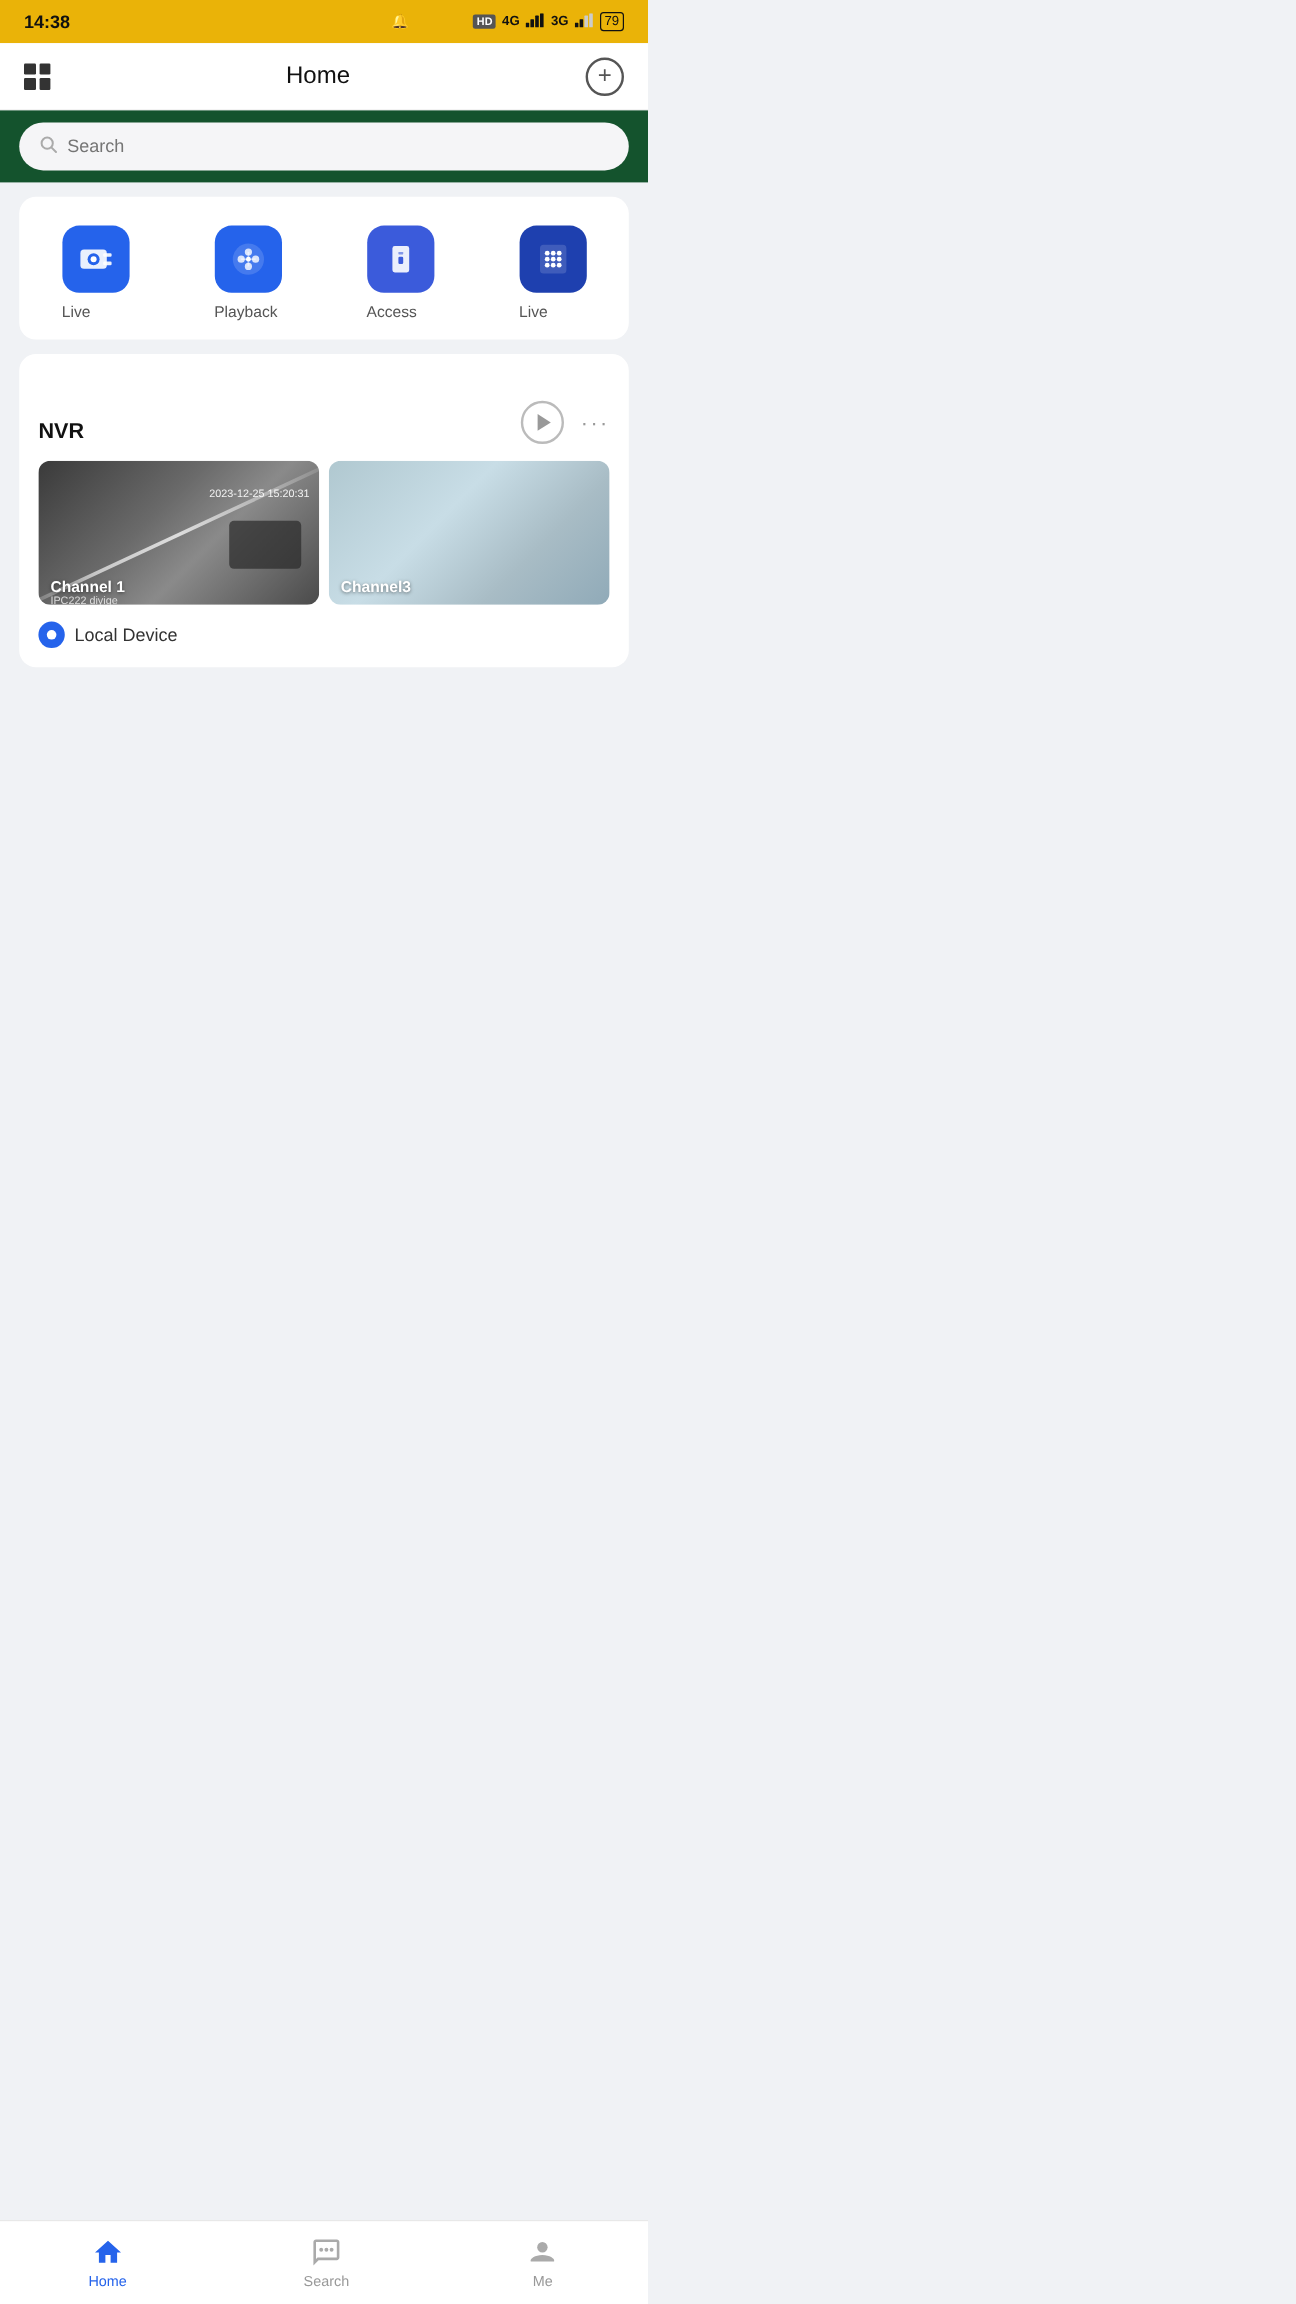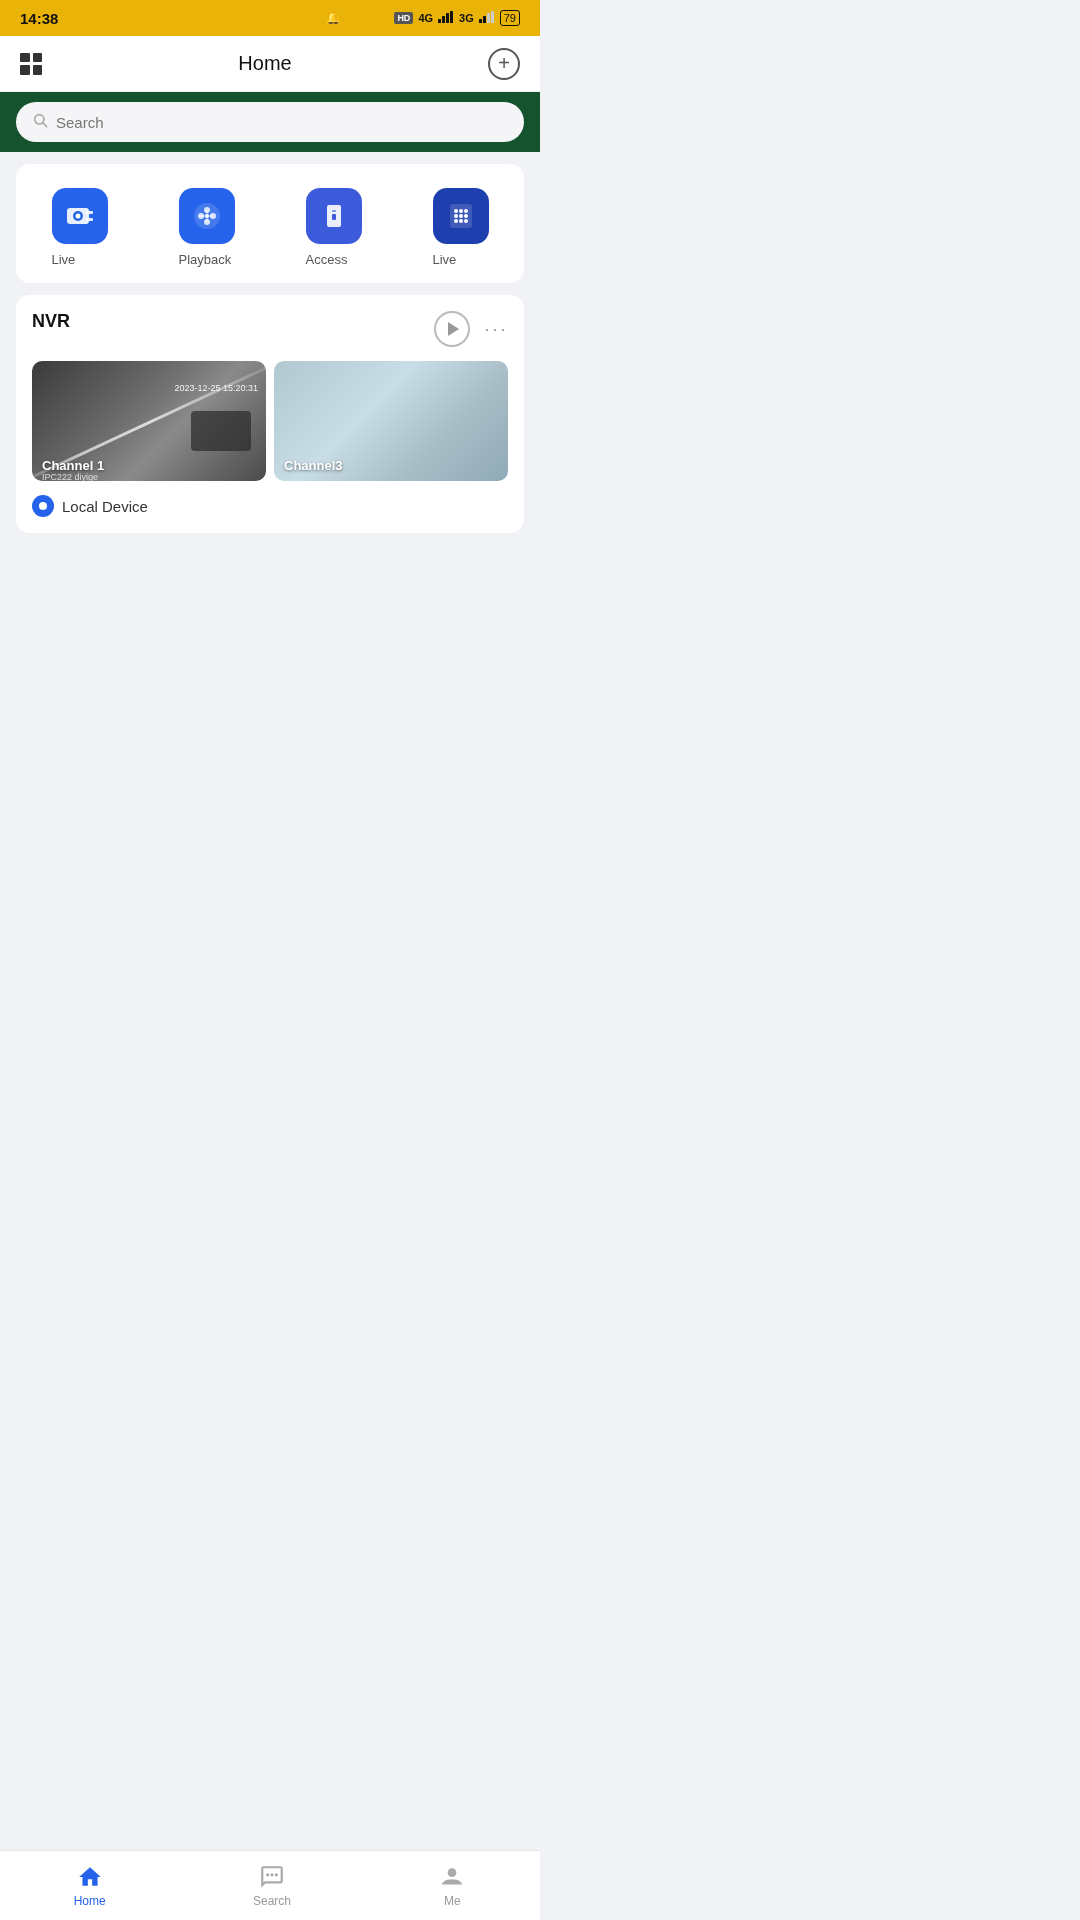--- a/index.html
+++ b/index.html
@@ -144,23 +144,24 @@
 
     
     .nvr-section {
       background: #fff;
       margin: 0 16px 12px;
       border-radius: 14px;
       padding: 16px;
     }
     .nvr-header {
       display: flex;
-      align-items: flex-start;
+      align-items: flex-end;
       justify-content: space-between;
       margin-bottom: 14px;
+      margin-top: 23px;
     }
     .nvr-title {
       font-size: 18px;
       font-weight: 700;
       color: #111;
     }
     .nvr-controls {
       display: flex;
       align-items: center;
       gap: 14px;

